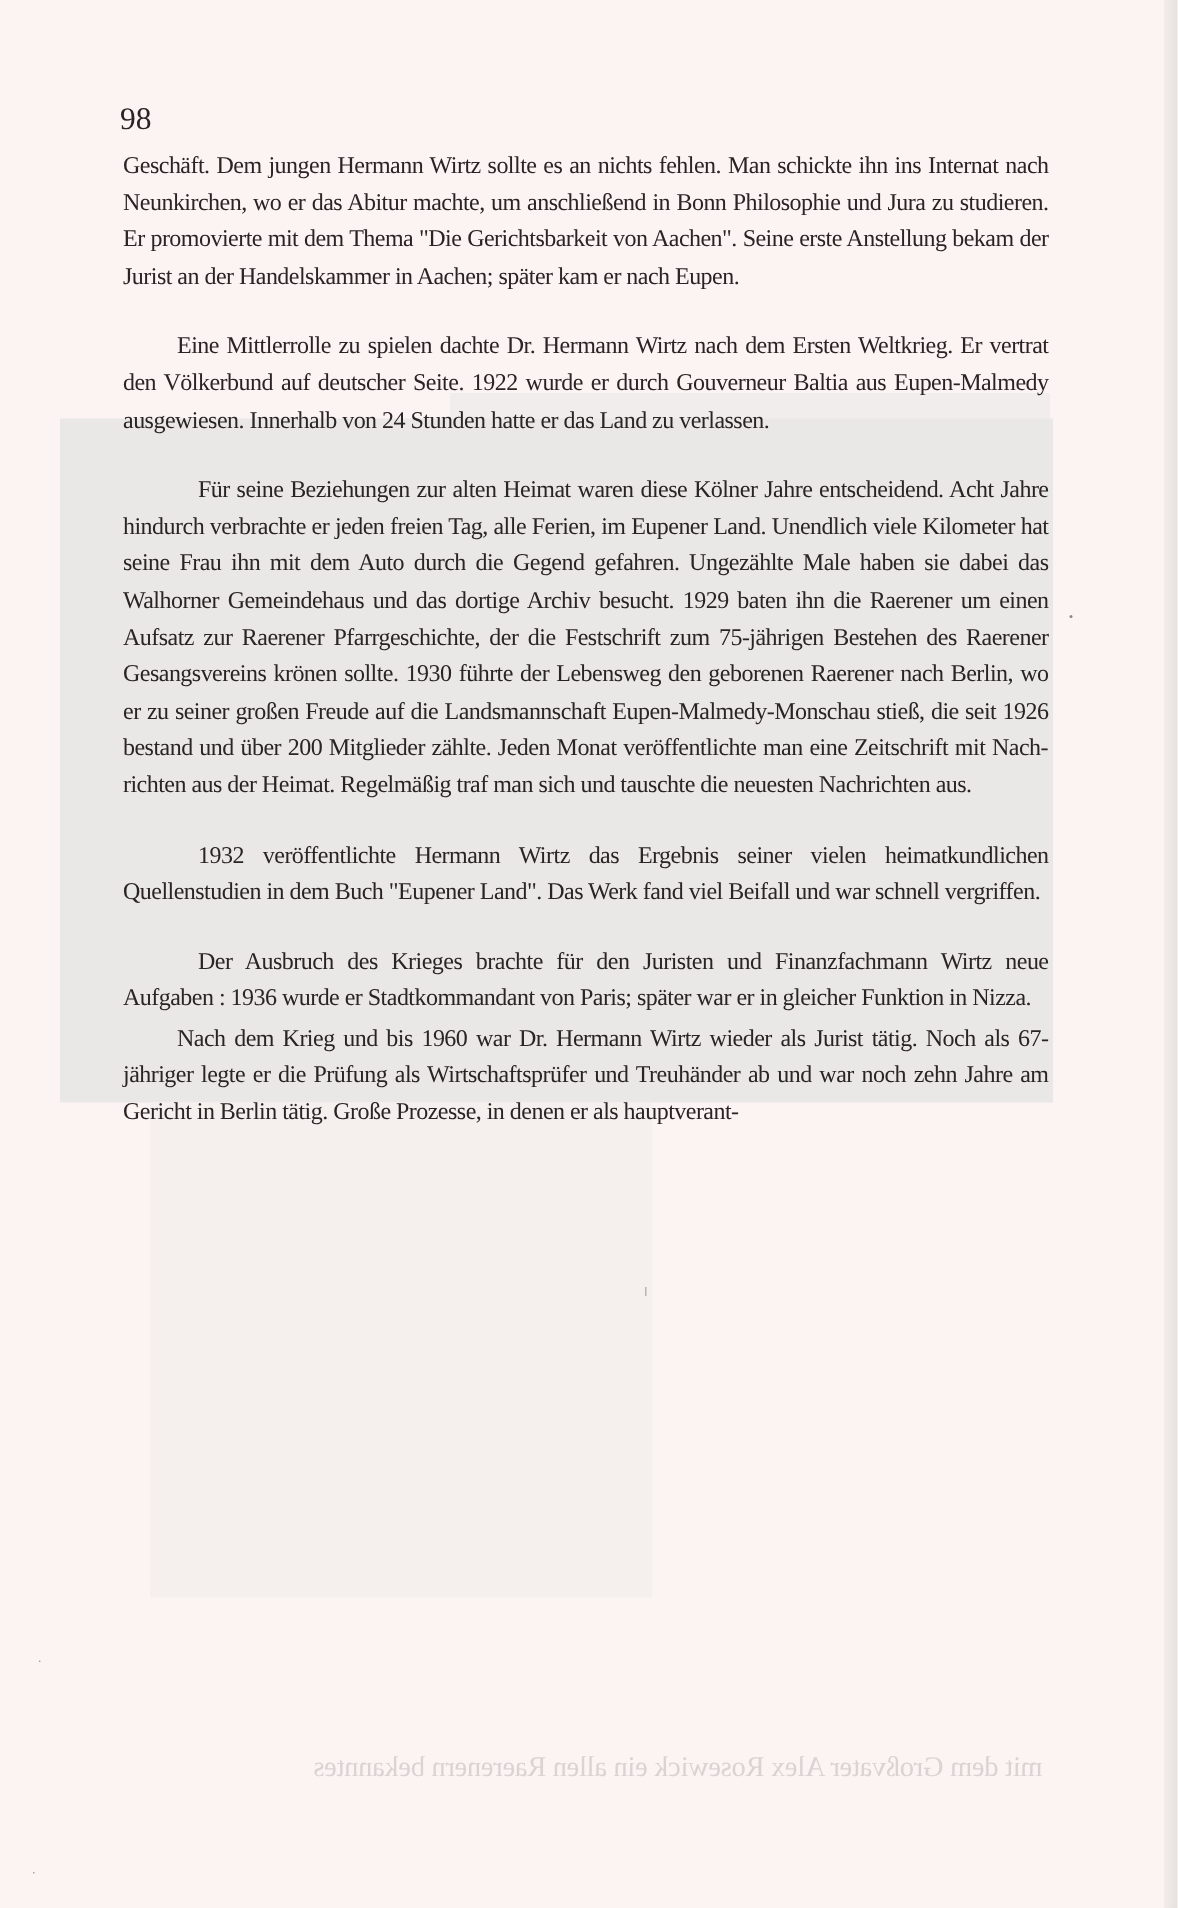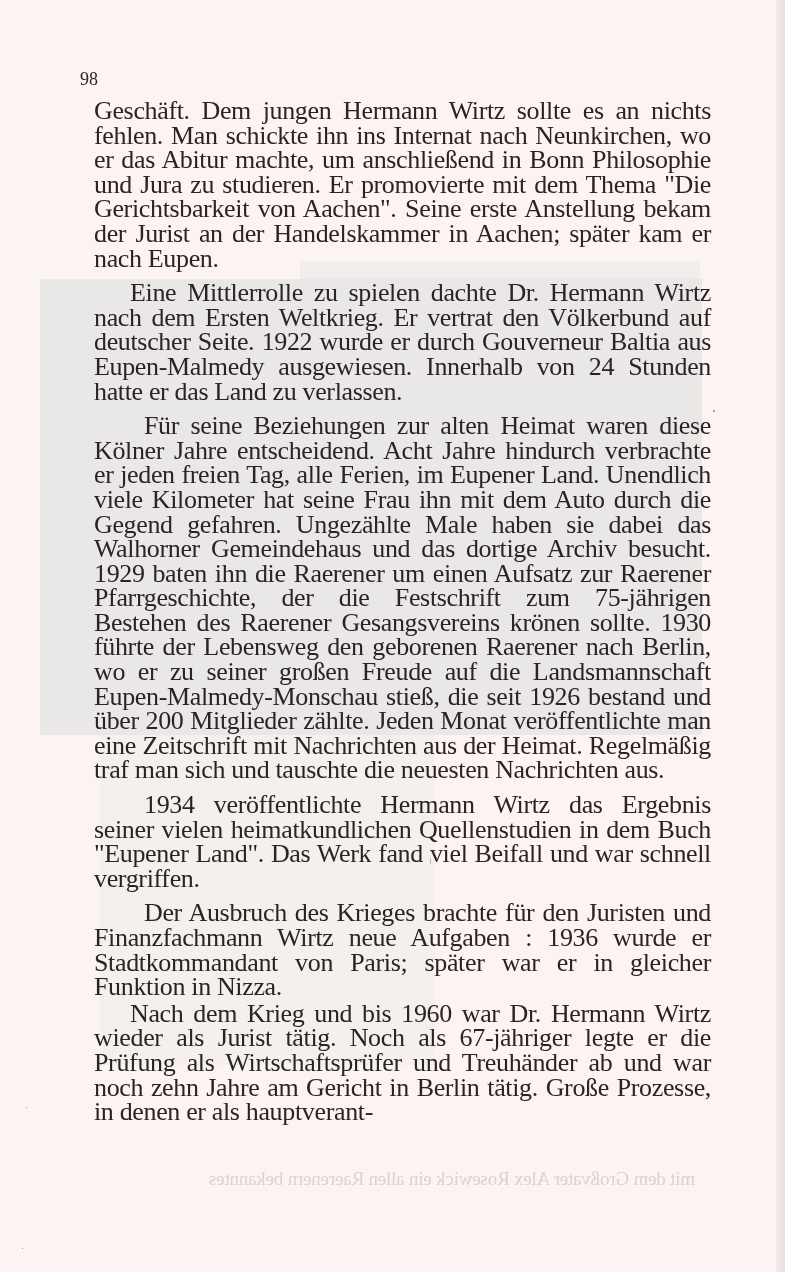--- a/index.html
+++ b/index.html
@@ -57,39 +57,39 @@
       font-size: 19px;
       letter-spacing: -0.2px;
       white-space: nowrap;
       overflow: hidden;
       transform: scaleX(-1);
     }
     .page-number {
       position: absolute;
       left: 80px;
       top: 66px;
-      font-size: 18px;
+      font-size: 21px;
       line-height: 26px;
     }
     .text-block {
       position: absolute;
-      left: 94px;
+      left: 82px;
       top: 99px;
       width: 617px;
-      font-size: 26px;
+      font-size: 16px;
       line-height: 24.6px;
       letter-spacing: -0.35px;
     }
     .para {
       margin: 0;
       text-align: justify;
       text-align-last: left;
     }
     .para + .para {
-      margin-top: 10px;
+      margin-top: 22px;
     }
     .para.indent {
       text-indent: 36px;
     }
     .para.indent-deep {
       text-indent: 50px;
     }
     .para.tight {
       margin-top: 2px;
     }
@@ -110,21 +110,21 @@
 <div class="right-edge"></div>
 
 <div class="ghost-line">mit dem Großvater Alex Rosewick ein allen Raerenern bekanntes</div>
 
 <div class="page-number">98</div>
 
 <div class="text-block">
   <p class="para">Geschäft. Dem jungen Hermann Wirtz sollte es an nichts fehlen. Man schickte ihn ins Internat nach Neunkirchen, wo er das Abitur machte, um anschließend in Bonn Philosophie und Jura zu studie­ren. Er promovierte mit dem Thema "Die Gerichtsbarkeit von Aachen". Seine erste Anstellung bekam der Jurist an der Handels­kammer in Aachen; später kam er nach Eupen.</p>
   <p class="para indent">Eine Mittlerrolle zu spielen dachte Dr. Hermann Wirtz nach dem Ersten Weltkrieg. Er vertrat den Völkerbund auf deutscher Seite. 1922 wurde er durch Gouverneur Baltia aus Eupen-Malmedy ausgewiesen. Innerhalb von 24 Stunden hatte er das Land zu ver­lassen.</p>
   <p class="para indent-deep">Für seine Beziehungen zur alten Heimat waren diese Kölner Jahre entscheidend. Acht Jahre hindurch verbrachte er jeden freien Tag, alle Ferien, im Eupener Land. Unendlich viele Kilometer hat seine Frau ihn mit dem Auto durch die Gegend gefahren. Unge­zählte Male haben sie dabei das Walhorner Gemeindehaus und das dortige Archiv besucht. 1929 baten ihn die Raerener um einen Auf­satz zur Raerener Pfarrgeschichte, der die Festschrift zum 75-jährigen Bestehen des Raerener Gesangsvereins krönen sollte. 1930 führte der Lebensweg den geborenen Raerener nach Berlin, wo er zu seiner großen Freude auf die Landsmannschaft Eupen-Malmedy-Monschau stieß, die seit 1926 bestand und über 200 Mitglieder zählte. Jeden Monat veröffentlichte man eine Zeitschrift mit Nach­richten aus der Heimat. Regelmäßig traf man sich und tauschte die neuesten Nachrichten aus.</p>
-  <p class="para indent-deep">1934 veröffentlichte Hermann Wirtz das Ergebnis seiner vielen heimatkundlichen Quellenstudien in dem Buch "Eupener Land". Das Werk fand viel Beifall und war schnell vergriffen.</p>
+  <p class="para indent-deep">1932 veröffentlichte Hermann Wirtz das Ergebnis seiner vielen heimatkundlichen Quellenstudien in dem Buch "Eupener Land". Das Werk fand viel Beifall und war schnell vergriffen.</p>
   <p class="para indent-deep">Der Ausbruch des Krieges brachte für den Juristen und Finanzfachmann Wirtz neue Aufgaben : 1936 wurde er Stadtkom­mandant von Paris; später war er in gleicher Funktion in Nizza.</p>
   <p class="para indent tight">Nach dem Krieg und bis 1960 war Dr. Hermann Wirtz wieder als Jurist tätig. Noch als 67-jähriger legte er die Prüfung als Wirt­schaftsprüfer und Treuhänder ab und war noch zehn Jahre am Gericht in Berlin tätig. Große Prozesse, in denen er als hauptverant-</p>
 </div>
 
 <div class="speck" style="left:713px; top:410px;"></div>
 <div class="speck" style="left:430px; top:858px; width:1px; height:6px; border-radius:0; background:#bbb4b3;"></div>
 <div class="speck" style="left:22px; top:1248px; width:1px; height:1px;"></div>
 <div class="speck" style="left:26px; top:1107px; width:1px; height:1px;"></div>
 
 </body></html>

